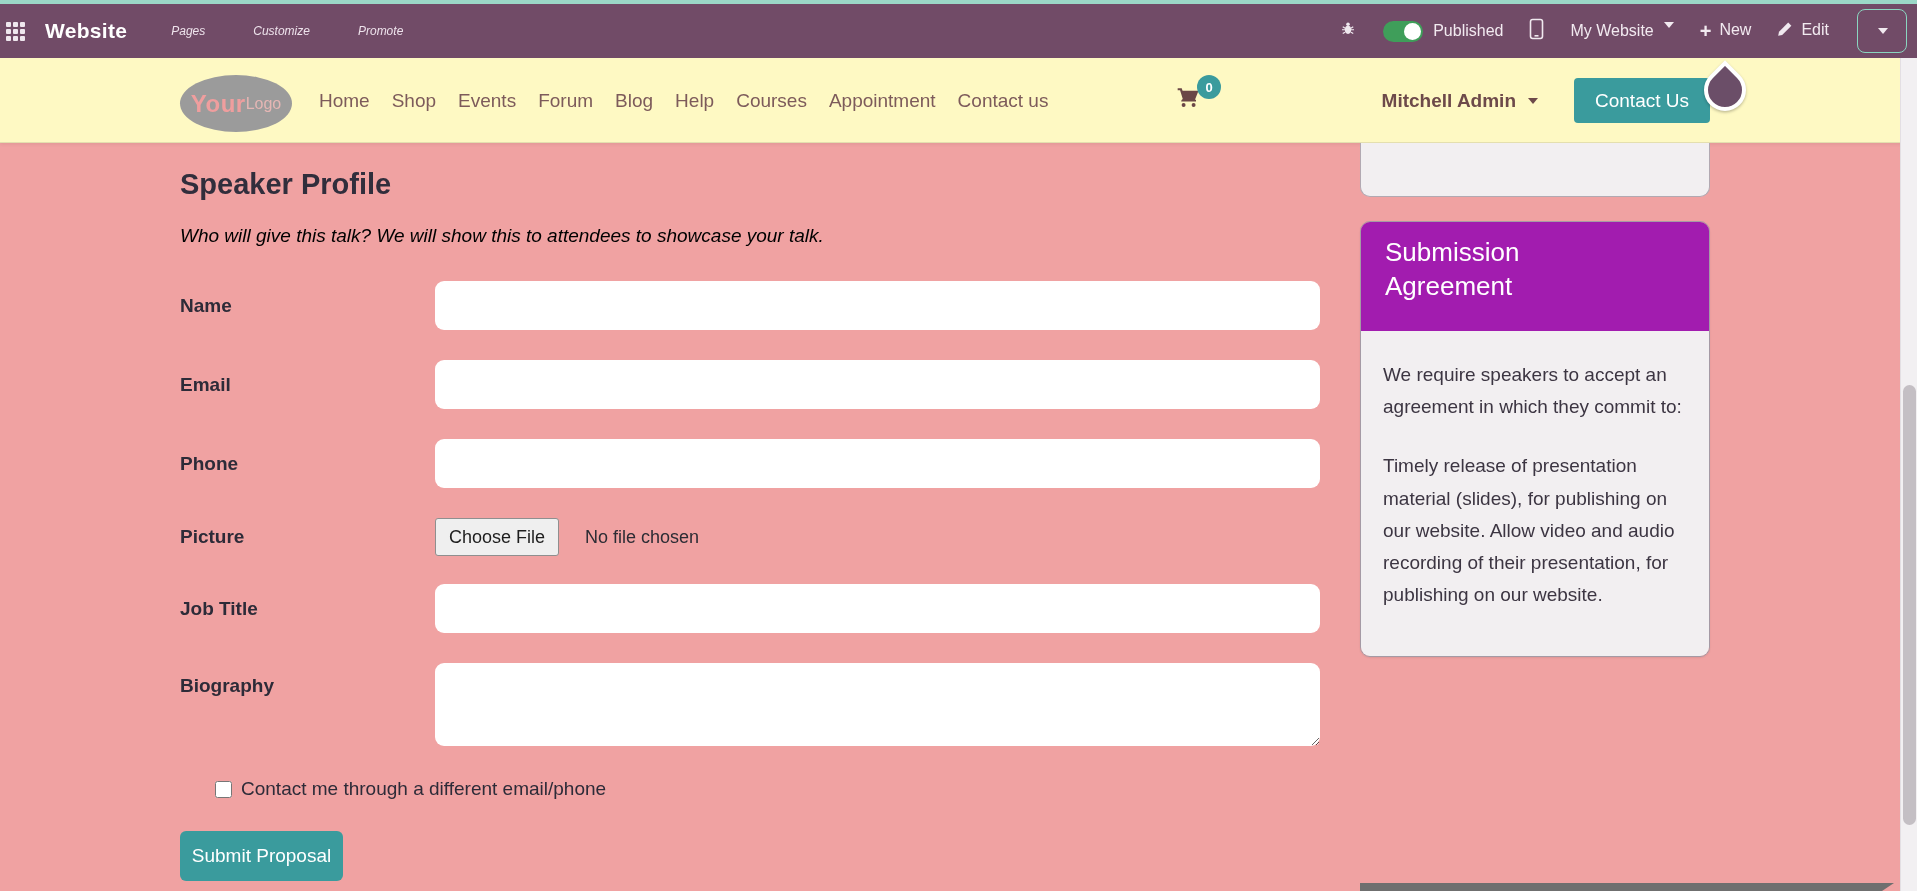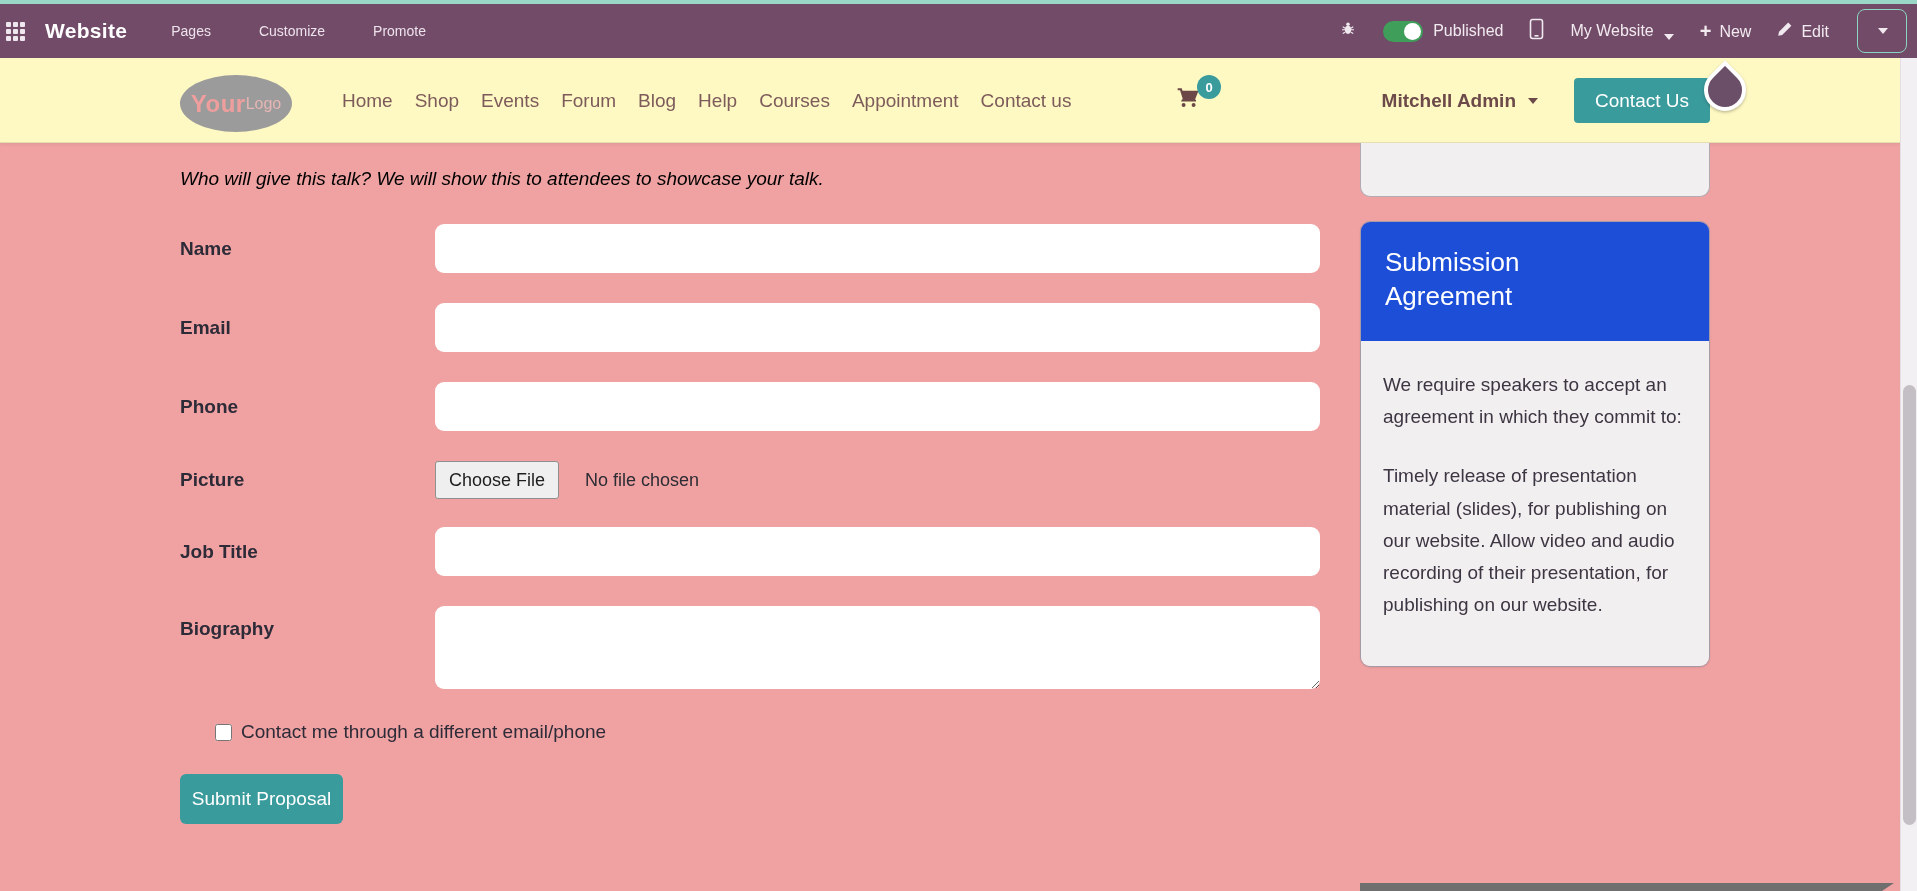--- a/index.html
+++ b/index.html
@@ -7,43 +7,43 @@
   body { font-family:"Liberation Sans", sans-serif; background:#f0a2a2; position:relative; }
 
   
   .top-strip { position:absolute; left:0; top:0; width:1917px; height:4px; background:#9bd7c7; }
   .topbar { position:absolute; left:0; top:4px; width:1917px; height:54px; background:#714b67;
             display:flex; align-items:center; padding:0 10px 0 6px; color:#f4edf2; }
   .grid-icon { display:grid; grid-template-columns:repeat(3,5px); grid-template-rows:repeat(3,5px);
                gap:2px; margin-right:20px; cursor:pointer; }
   .grid-icon span { background:#efe7ee; border-radius:1px; }
   .brand { font-size:21px; font-weight:bold; color:#ffffff; letter-spacing:.3px; margin-right:44px; }
-  .topmenu { display:flex; gap:48px; font-size:14px; }
+  .topmenu { display:flex; gap:48px; font-size:12px;font-style:italic; }
   .topmenu .titem { color:#eee3ec; cursor:pointer; }
   .topbar-right { margin-left:auto; display:flex; align-items:center; gap:26px; }
   .toggle-wrap { display:flex; align-items:center; gap:10px; }
   .toggle { width:40px; height:21px; border-radius:11px; background:#3f9e5a; position:relative; cursor:pointer; }
   .toggle .knob { position:absolute; right:2px; top:2px; width:17px; height:17px; border-radius:50%; background:#fff; }
   .toplabel { font-size:16px; color:#f2eaf0; }
-  .tb-group { display:flex; align-items:flex-end; gap:8px; cursor:pointer; font-size:16px; color:#f2eaf0; }
+  .tb-group { display:flex; align-items:flex-start; gap:8px; cursor:pointer; font-size:16px; color:#f2eaf0; }
   .caret { display:inline-block; width:0; height:0; border-left:5px solid transparent;
            border-right:5px solid transparent; border-top:6px solid; margin-left:2px; }
   .plus { font-size:20px; font-weight:bold; line-height:1; }
   .caret-btn { width:50px; height:44px; border:1px solid #8ad6c0; border-radius:8px; background:transparent;
                display:flex; align-items:center; justify-content:center; color:#f2eaf0; cursor:pointer; margin-left:2px; }
 
   
   .site-header { position:absolute; left:0; top:58px; width:1917px; height:85px; background:#fef9c3;
                  border-bottom:1px solid rgba(0,0,0,.10); box-shadow:0 2px 3px rgba(0,0,0,.05);
                  display:flex; align-items:center; }
   .logo { position:absolute; left:180px; top:17px; width:112px; height:57px; background:#9b9b9b;
           border-radius:50%; display:flex; align-items:center; justify-content:center; cursor:pointer; }
   .logo .l1 { color:#ef9e9e; font-weight:bold; font-size:24px; letter-spacing:.5px; }
   .logo .l2 { color:#e5b6b4; font-weight:400; font-size:16px; }
-  .sitemenu { position:absolute; left:331px; top:0; height:85px; display:flex; align-items:center; }
+  .sitemenu { position:absolute; left:308px; top:0; height:85px; display:flex; align-items:center; }
   .sitemenu .sitem { font-size:19px; color:#7d5b5b; padding:0 11px; cursor:pointer; }
   .cart { position:absolute; left:1175px; top:26px; cursor:pointer; }
   .cart-badge { position:absolute; left:22px; top:-9px; min-width:24px; height:24px; border-radius:50%;
                 background:#3a9b9d; color:#fff; font-size:13px; font-weight:bold;
                 display:flex; align-items:center; justify-content:center; }
   .header-right { position:absolute; right:207px; top:0; height:85px; display:flex; align-items:center; gap:36px; }
   .user-menu { display:flex; align-items:center; gap:10px; font-size:19px; font-weight:bold; color:#6d4a4a; cursor:pointer; }
   .contact-btn { width:136px; height:45px; background:#3a9b9d; color:#fff; font-size:19px; border:none;
                  border-radius:4px; cursor:pointer; font-family:inherit; }
   .droplet { position:absolute; left:1704px; top:69px; width:42px; height:42px; background:#6b4e68;
@@ -69,21 +69,21 @@
   .check-row input { width:17px; height:17px; cursor:pointer; }
   .check-row label { font-size:19px; color:#2d2b38; cursor:pointer; }
   .submit-btn { margin-top:31px; width:163px; height:50px; background:#3a9b9d; color:#fff; font-size:19px;
                 border:none; border-radius:6px; cursor:pointer; font-family:inherit; }
 
   
   .card-peek { position:absolute; left:1360px; top:143px; width:350px; height:54px; background:#f2eff1;
                border:1px solid #b2a9b2; border-top:none; border-radius:0 0 10px 10px; }
   .agreement { position:absolute; left:1360px; top:221px; width:350px; border:1px solid #a59aa5;
                border-radius:10px; overflow:hidden; box-shadow:0 1px 2px rgba(0,0,0,.08); }
-  .agreement-header { background:#1d4ed8; padding:23px 24px 27px 24px; }
+  .agreement-header { background:#a21caf; padding:13px 24px 27px 24px; }
   .agreement-title { color:#ffffff; font-size:26px; font-weight:400; line-height:1.32; max-width:215px; }
   .agreement-body { background:#f2eff1; padding:28px 22px 44px 22px; }
   .agreement-body p { font-size:19px; line-height:1.7; color:#3c3542; }
   .agreement-body p + p { margin-top:27px; }
 
   
   .bottom-bar { position:absolute; left:1360px; top:883px; width:534px; height:8px; background:#6f6f6f;
                 clip-path:polygon(0 0,100% 0,calc(100% - 12px) 100%,0 100%); }
   .sb-track { position:absolute; left:1900px; top:58px; width:17px; height:833px; background:#f2f0f2;
               border-left:1px solid #e3dfe3; }
@@ -181,20 +181,21 @@
     <div class="user-menu">
       <span>Mitchell Admin</span>
       <span class="caret"></span>
     </div>
     <button class="contact-btn">Contact Us</button>
   </div>
 </div>
 <div class="droplet"></div>
 
 <div class="content">
+  <div class="page-title">Speaker Profile</div>
   <div class="page-subtitle">Who will give this talk? We will show this to attendees to showcase your talk.</div>
 
   <div class="frow">
     <div class="flabel">Name</div>
     <input type="text" class="field-input" style="">
   </div>
   <div class="frow">
     <div class="flabel">Email</div>
     <input type="text" class="field-input" style="">
   </div>

